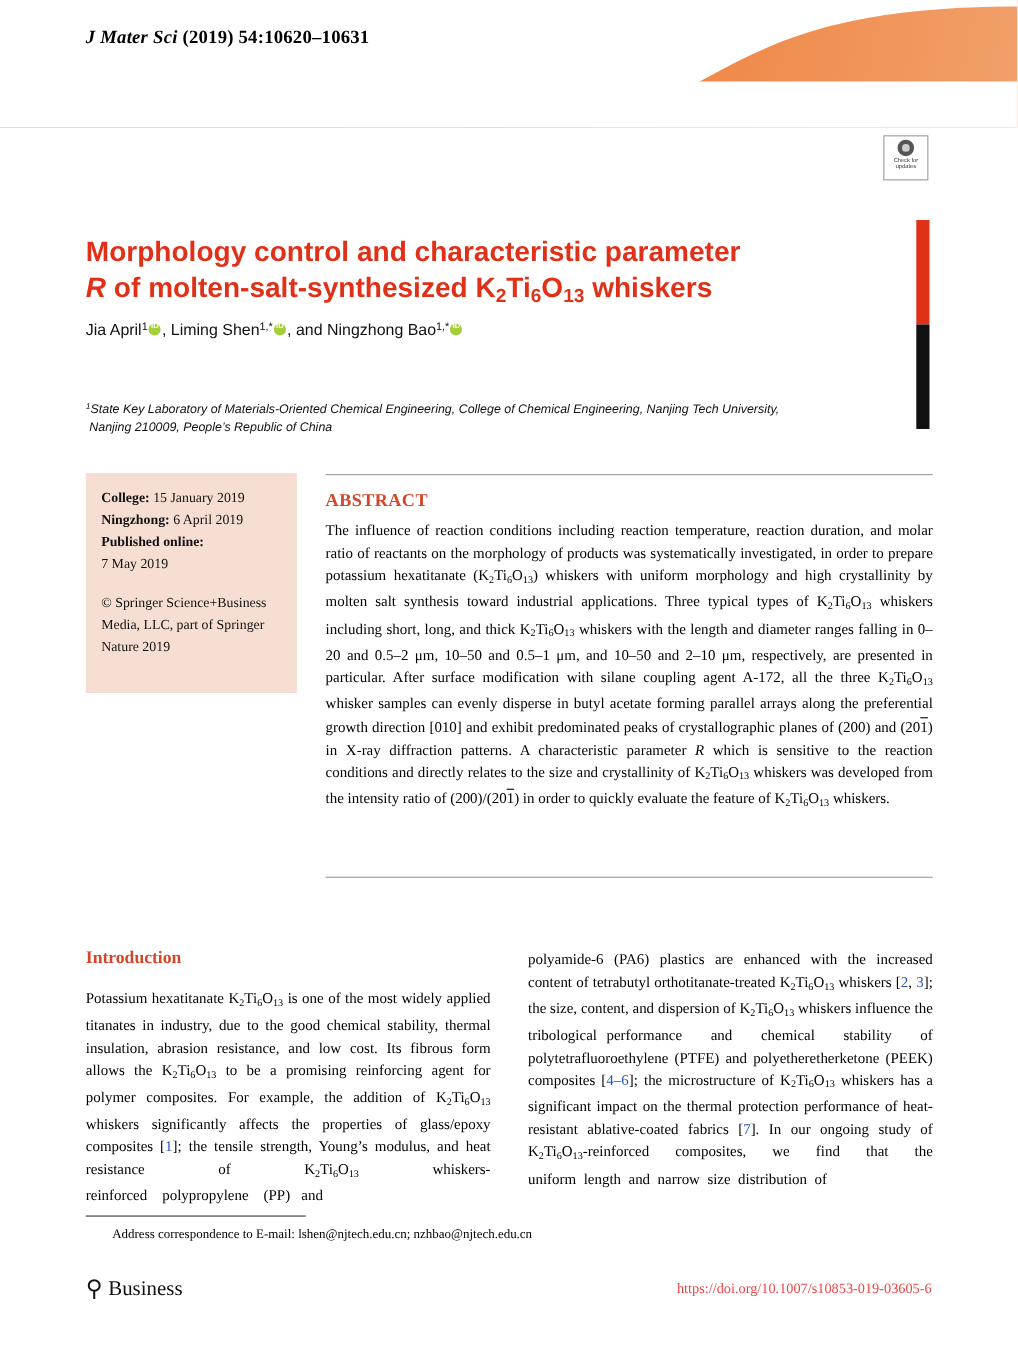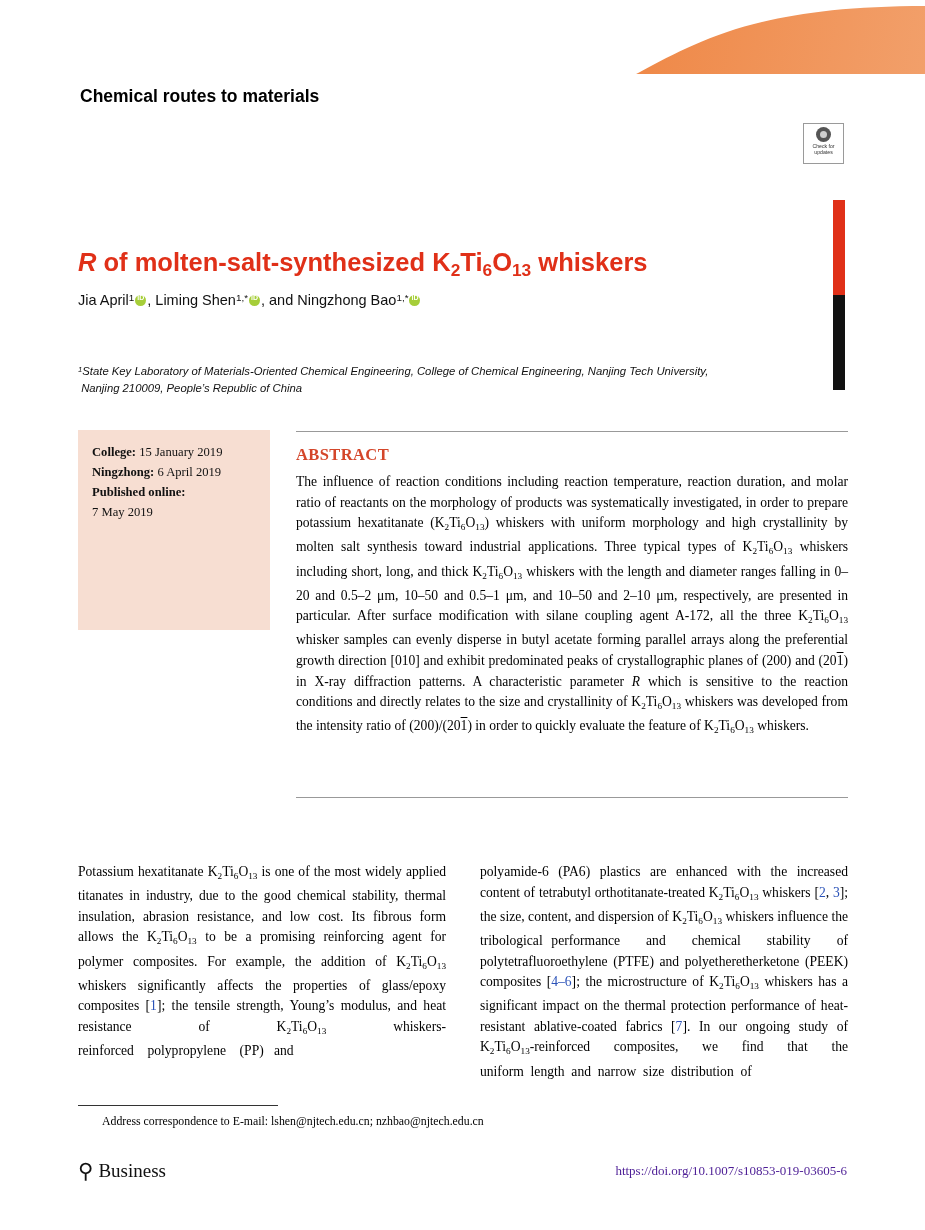--- a/index.html
+++ b/index.html
@@ -265,64 +265,67 @@
     font-size: 21px;
     margin-right: 5px;
     position: relative;
     top: 1px;
   }
   .doi {
     position: absolute;
     right: 78px; top: 1163px;
     font-family: "Liberation Serif", serif;
     font-size: 13px;
-    color: #4c1d95;
+    color: #ef4444;
   }
 </style>
 </head>
 <body>
 
 <div class="header-band">
   <div class="band-orange"></div>
   <svg class="band-white-curve" viewBox="0 0 925 116" preserveAspectRatio="none">
     <path d="M0,0 L925,0 L925,6 C760,6 700,40 640,72 C580,104 500,116 380,116 L0,116 Z" fill="#ffffff"></path>
     <path d="M0,74 L925,74 L925,116 L0,116 Z" fill="#ffffff"></path>
     <path d="M0,0 L620,0 C560,36 500,62 420,74 L0,74 Z" fill="#ffffff"></path>
   </svg>
-  <div class="section-kicker">Chemical routes to materials</div>
+  <div class="journal-ref">
+    <span>J Mater Sci</span><span class="nonital">&nbsp;</span><span class="nonital">(2019) 54:10620–10631</span>
+  </div>
 </div>
 
 <div class="updates-badge">
   <div class="circ"></div>
   <span class="lbl">Check for</span>
   <span class="lbl">updates</span>
 </div>
 
 <div class="side-rule-red"></div>
 <div class="side-rule-black"></div>
 
 <h1 class="title">
-  <br>
+  <span>Morphology control and characteristic parameter</span><br>
   <i>R</i><span> of molten-salt-synthesized K</span><sub>2</sub><span>Ti</span><sub>6</sub><span>O</span><sub>13</sub><span> whiskers</span>
 </h1>
 
 <div class="authors">
   <span>Jia April</span><sup>1</sup><span class="orcid"></span><span>, </span><span>Liming Shen</span><sup>1,*</sup><span class="orcid"></span><span>, and </span><span>Ningzhong Bao</span><sup>1,*</sup><span class="orcid"></span>
 </div>
 
 <div class="affil">
   <sup>1</sup><span>State Key Laboratory of Materials-Oriented Chemical Engineering, College of Chemical Engineering, Nanjing Tech University,</span><br>
   &nbsp;<span>Nanjing 210009, People’s Republic of China</span>
 </div>
 
 <div class="info-box">
   <div class="blk"><b>College:</b><span> 15 January 2019</span></div>
   <div class="blk"><b>Ningzhong:</b><span> 6 April 2019</span></div>
   <div class="blk"><b>Published online:</b></div>
   <div class="blk">7 May 2019</div>
+  <div class="copy">© Springer Science+Business Media, LLC, part of Springer Nature 2019</div>
 </div>
 
 <div class="rule-top"></div>
 <div class="abstract-head">ABSTRACT</div>
 <div class="abstract-body">
   The influence of reaction conditions including reaction temperature, reaction
   duration, and molar ratio of reactants on the morphology of products was
   systematically investigated, in order to prepare potassium hexatitanate
   (K<sub>2</sub>Ti<sub>6</sub>O<sub>13</sub>) whiskers with uniform morphology and high crystallinity by molten
   salt synthesis toward industrial applications. Three typical types of K<sub>2</sub>Ti<sub>6</sub>O<sub>13</sub>
@@ -333,20 +336,21 @@
   can evenly disperse in butyl acetate forming parallel arrays along the preferential
   growth direction [010] and exhibit predominated peaks of crystallographic
   planes of (200) and (20<span style="text-decoration:overline">1</span>) in X-ray diffraction patterns. A characteristic
   parameter <i>R</i> which is sensitive to the reaction conditions and directly relates to
   the size and crystallinity of K<sub>2</sub>Ti<sub>6</sub>O<sub>13</sub> whiskers was developed from the intensity
   ratio of (200)/(20<span style="text-decoration:overline">1</span>) in order to quickly evaluate the feature of K<sub>2</sub>Ti<sub>6</sub>O<sub>13</sub> whiskers.
 </div>
 <div class="rule-bottom"></div>
 
 <div class="col-left">
+  <div class="sec-head">Introduction</div>
   <div class="body-text">
     Potassium hexatitanate K<sub>2</sub>Ti<sub>6</sub>O<sub>13</sub> is one of the most
     widely applied titanates in industry, due to the good
     chemical stability, thermal insulation, abrasion resistance,
     and low cost. Its fibrous form allows the
     K<sub>2</sub>Ti<sub>6</sub>O<sub>13</sub> to be a promising reinforcing agent for
     polymer composites. For example, the addition of
     K<sub>2</sub>Ti<sub>6</sub>O<sub>13</sub> whiskers significantly affects the properties
     of glass/epoxy composites [<span class="cite">1</span>]; the tensile strength,
     Young’s modulus, and heat resistance of K<sub>2</sub>Ti<sub>6</sub>O<sub>13</sub>

